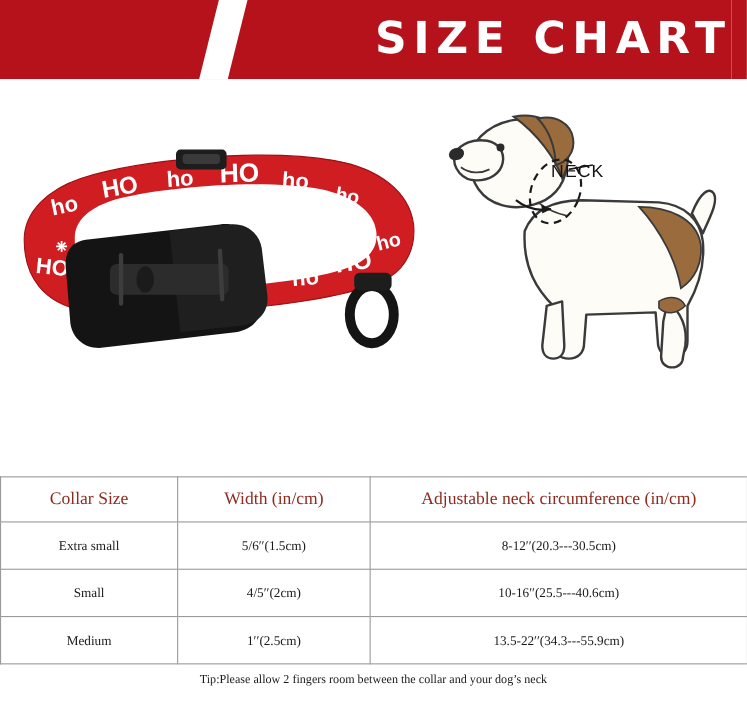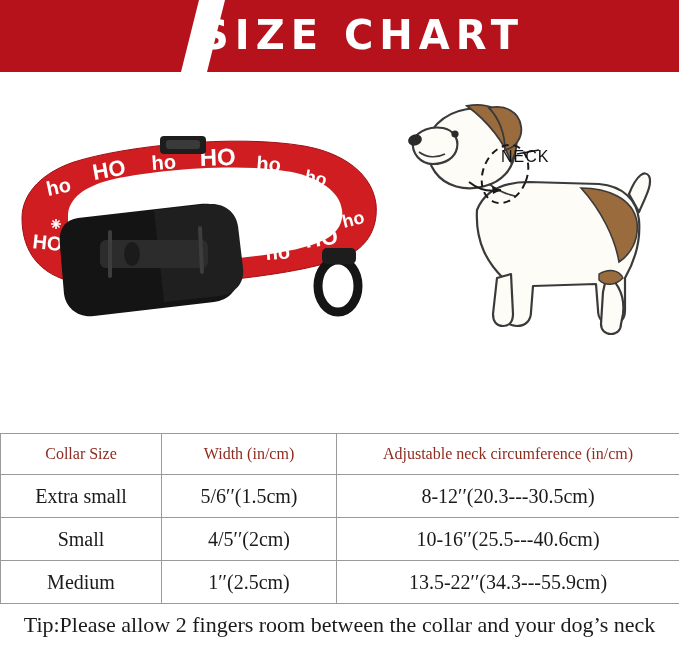--- a/index.html
+++ b/index.html
@@ -26,21 +26,21 @@
   }
   .header-bar-left {
     width: 200px;
     background: #b5121b;
   }
   .header-bar-center {
     flex: 1;
     background: #b5121b;
     display: flex;
     align-items: center;
-    justify-content: flex-start;
+    justify-content: flex-end;
   }
   .header-title {
     font-family: "DejaVu Sans", sans-serif;
     font-weight: bold;
     color: #ffffff;
     font-size: 40px;
     letter-spacing: 6px;
     line-height: 1;
     padding-bottom: 2px;
   }
@@ -105,21 +105,21 @@
     border-collapse: collapse;
     width: 679px;
     table-layout: fixed;
     margin-top: 40px;
   }
   table.size-table th,
   table.size-table td {
     border: 1px solid #9a9a9a;
     text-align: center;
     font-family: "Liberation Serif", serif;
-    font-size: 20px;
+    font-size: 12px;
     height: 42px;
     padding: 0 4px;
     color: #1a1a1a;
   }
   table.size-table thead th {
     color: #8e2b20;
     font-weight: normal;
     font-size: 16px;
     height: 40px;
   }
@@ -128,21 +128,21 @@
   col.c3 { width: 343px; }
 
   
   .tip {
     position: absolute;
     left: 0;
     top: 612px;
     width: 679px;
     text-align: center;
     font-family: "Liberation Serif", serif;
-    font-size: 22px;
+    font-size: 11px;
     color: #1a1a1a;
   }
 </style>
 </head>
 <body>
 
 <div class="header">
   <div class="header-bar-left"></div>
   <div class="notch"></div>
   <div class="header-bar-center">

